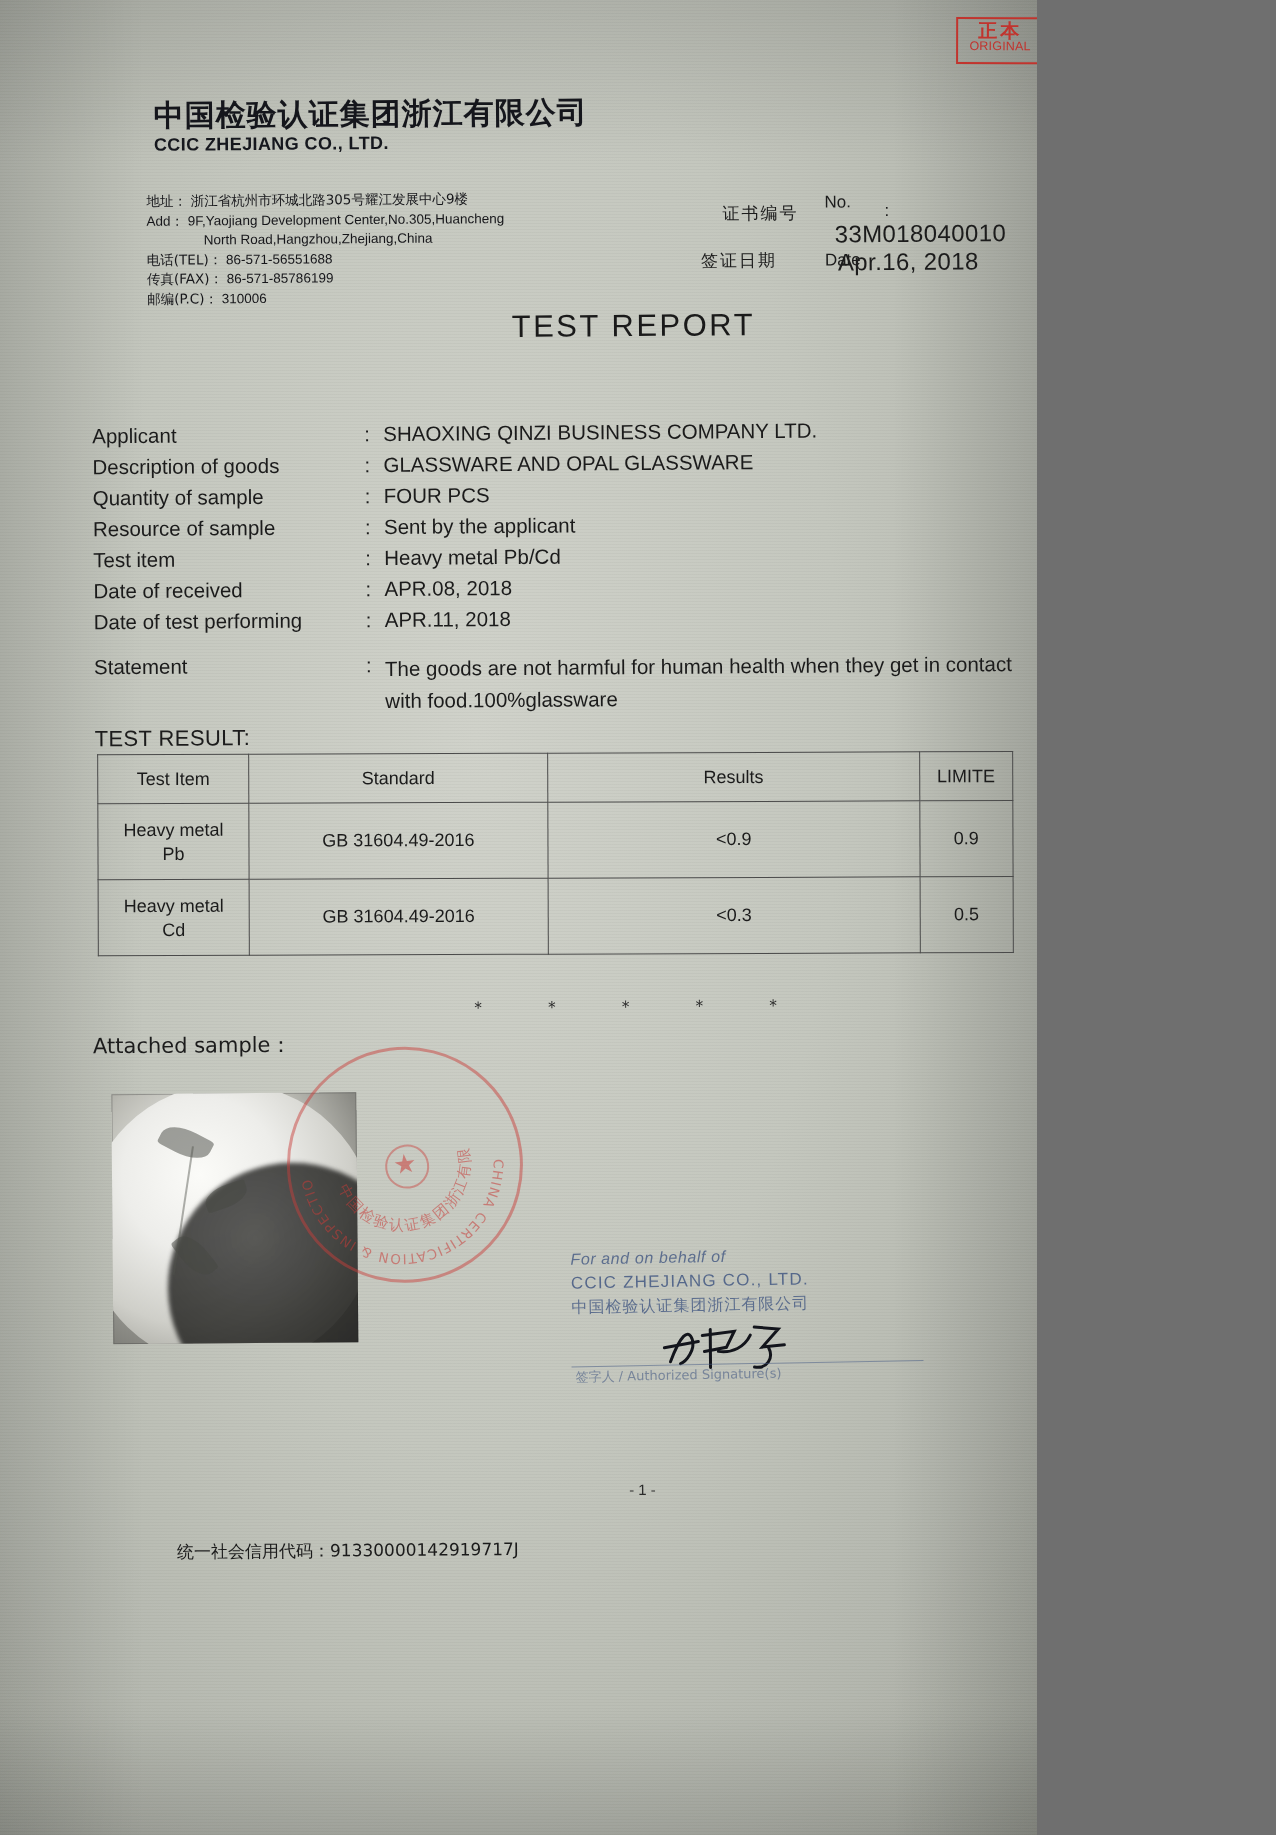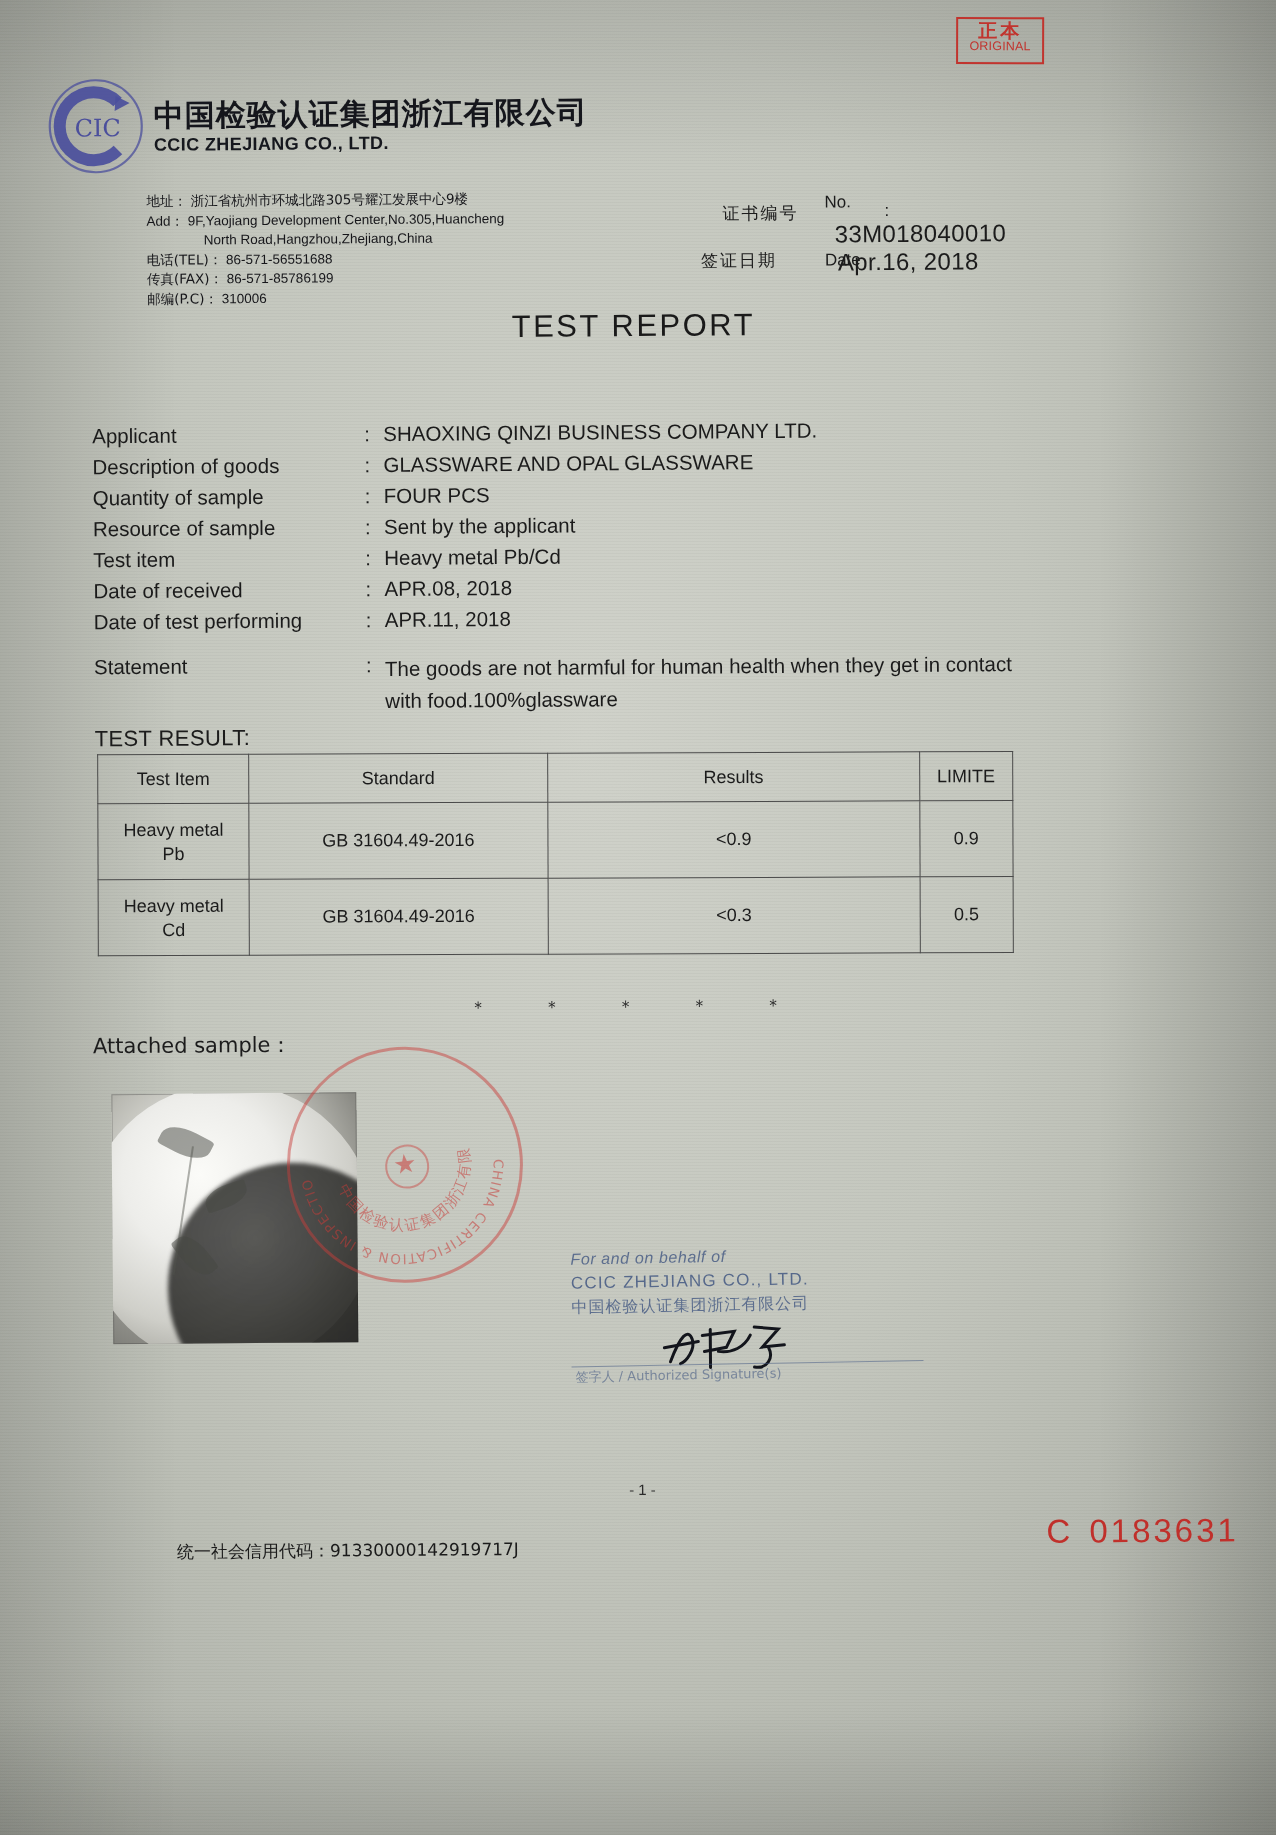--- a/index.html
+++ b/index.html
@@ -1,28 +1,29 @@
 <!DOCTYPE html>
 <html><head>
 <meta charset="utf-8">
 <title>CCIC Test Report</title>
 <style>
   html,body{margin:0;padding:0;background:#6f6f6f;}
   body{font-family:"Liberation Sans","DejaVu Sans",sans-serif;}
 
   #page{
     position:relative;
-    width:1276px;height:1835px;
+    width:1012px;height:1835px;
     overflow:hidden;
     background:
       linear-gradient(90deg, rgba(0,0,0,0.10) 0%, rgba(0,0,0,0) 14%, rgba(0,0,0,0) 86%, rgba(0,0,0,0.12) 100%),
       linear-gradient(180deg, rgba(0,0,0,0.10) 0%, rgba(0,0,0,0) 9%, rgba(0,0,0,0) 93%, rgba(0,0,0,0.13) 100%),
       repeating-linear-gradient(0deg, rgba(0,0,0,0.022) 0px, rgba(0,0,0,0.022) 1px, rgba(255,255,255,0.02) 1px, rgba(255,255,255,0.02) 3px),
       radial-gradient(ellipse at 46% 40%, #cfd1c9 0%, #c3c6bd 46%, #b3b6ad 78%, #a3a69d 100%);
     color:#1c1c1c;
+    padding-left:25px;
   }
   
   #sheet{
     position:absolute;left:0;top:0;width:1276px;height:1835px;
     transform:rotate(-0.45deg);
     transform-origin:50% 50%;
   }
 
   .abs{position:absolute;}
 
@@ -193,28 +194,20 @@
 <body>
 
 <div id="page">
  <div id="sheet">
 
   <div class="abs" id="original-stamp">
     <div class="cn">正本</div>
     <div class="en">ORIGINAL</div>
   </div>
 
-  <div class="abs" id="logo">
-    <svg width="100" height="100" viewBox="0 0 100 100">
-      <circle cx="50" cy="50" r="46" fill="none" stroke="#4b4f9c" stroke-width="2.2" opacity="0.75"></circle>
-      <path d="M72 26 A34 34 0 1 0 72 74" fill="none" stroke="#4b4f9c" stroke-width="12" opacity="0.92"></path>
-      <path d="M70 20 L84 27 L69 35 Z" fill="#4b4f9c" opacity="0.92"></path>
-      <text x="52" y="60" font-family="DejaVu Serif, serif" font-size="24" fill="#4b4f9c" text-anchor="middle">CIC</text>
-    </svg>
-  </div>
 
   <div class="abs" id="company-cn">中国检验认证集团浙江有限公司</div>
   <div class="abs" id="company-en">CCIC ZHEJIANG CO., LTD.</div>
 
   <div class="abs" id="address">
     <div class="row">
       <span class="lbl cn">地址：</span>
       <span class="cn">浙江省杭州市环城北路305号耀江发展中心9楼</span>
     </div>
     <div class="row">

